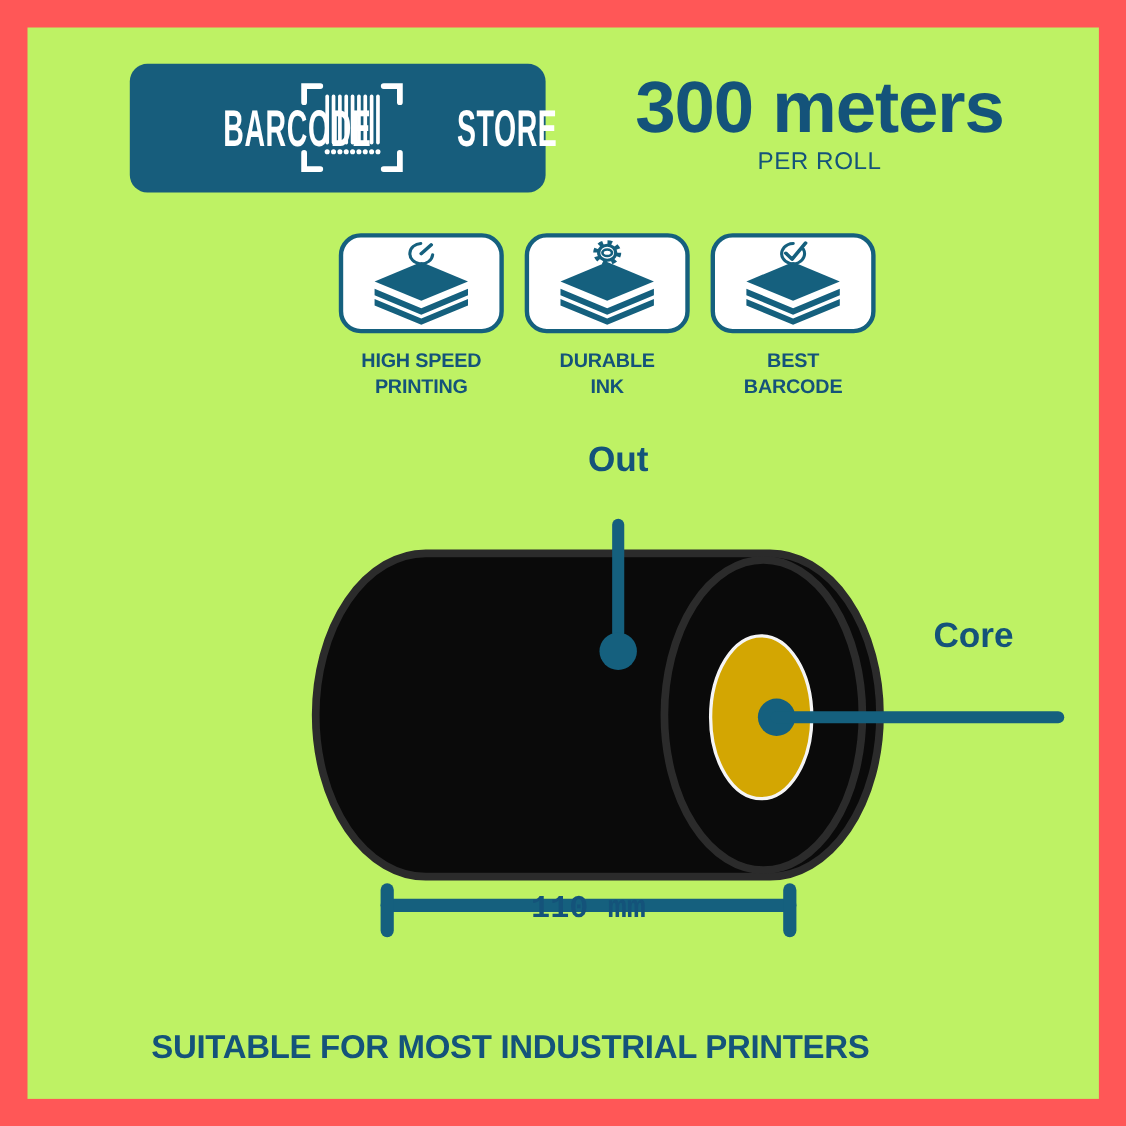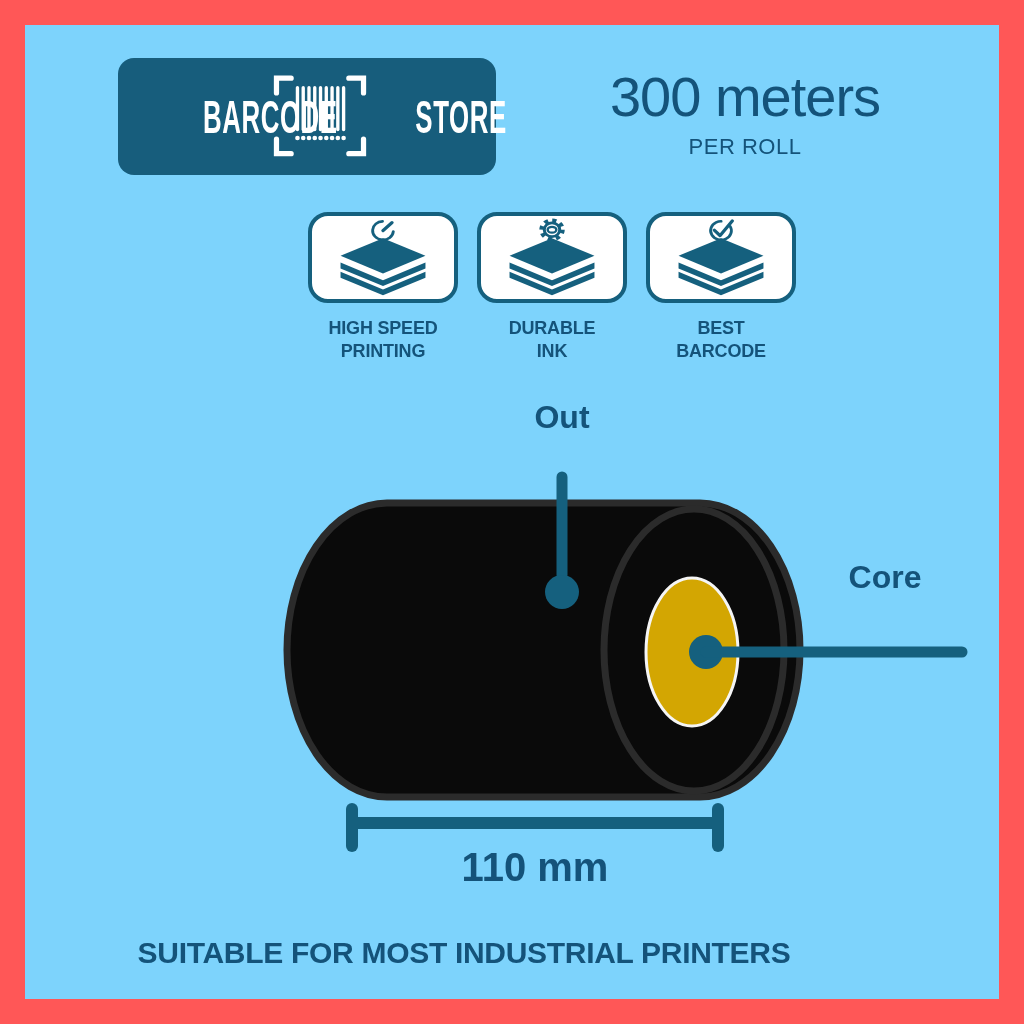--- a/index.html
+++ b/index.html
@@ -8,21 +8,21 @@
     --text-teal:#14537A;
     --logo-teal:#175D7C;
     --core-yellow:#D3A602;
     --roll-black:#0A0A0A;
     --roll-outline:#2B2B2B;
   }
   *{margin:0;padding:0;box-sizing:border-box;}
   html,body{background:#fff;}
   body{font-family:"Liberation Sans", sans-serif;}
   .stage{
-    position:relative;width:1024px;height:1024px;background:#7dd3fc;overflow:hidden;
+    position:relative;width:1024px;height:1024px;background:#bef264;overflow:hidden;
   }
   .frame{
     position:absolute;inset:0;border:25px solid var(--frame-red);
     pointer-events:none;z-index:20;
   }
   
   .logo{
     position:absolute;left:118px;top:58px;width:378px;height:117px;
     background:var(--logo-teal);border-radius:16px;
     display:flex;align-items:center;justify-content:center;gap:8px;z-index:2;
@@ -31,21 +31,21 @@
   .logo-word span{
     display:inline-block;color:#fff;font-weight:bold;font-size:47px;
     transform:scaleX(0.55);transform-origin:center;letter-spacing:1px;
   }
   .logo-word.right{width:88px;}
   .logo-icon-svg{width:100px;height:86px;display:block;}
   .logo-icon-svg .wstroke{stroke:#fff;fill:none;stroke-linecap:round;}
   .logo-icon-svg .wdot{fill:#fff;}
   
   .meters{position:absolute;left:575px;top:66px;width:340px;text-align:center;color:var(--text-teal);}
-  .meters-value{font-size:56px;font-weight:normal;line-height:62px;letter-spacing:-1px;}
+  .meters-value{font-size:66px;font-weight:bold;line-height:62px;letter-spacing:-1px;}
   .meters-unit{font-size:22px;font-weight:normal;line-height:38px;letter-spacing:0.5px;}
   
   .features{position:absolute;left:308px;top:212px;display:flex;gap:19px;}
   .feature{width:150px;display:flex;flex-direction:column;align-items:center;}
   .badge{
     width:150px;height:91px;border:4px solid var(--teal);border-radius:20px;
     display:flex;align-items:center;justify-content:center;background:#fff;
   }
   .badge-art{width:134px;height:79px;display:block;}
   .badge-art .fillc{fill:var(--teal);}
@@ -64,21 +64,21 @@
   .leader{stroke:var(--teal);stroke-width:11;stroke-linecap:round;fill:none;}
   .leader-dot{fill:var(--teal);}
   .dim{stroke:var(--teal);stroke-width:12;stroke-linecap:round;}
   .diagram-label{
     position:absolute;text-align:center;color:var(--text-teal);
     font-weight:bold;font-size:32px;line-height:42px;z-index:3;
   }
   .diagram-label span{display:block;}
   .wax-label{left:412px;top:396px;width:300px;}
   .core-label{left:785px;top:556px;width:200px;}
-  .width-label{left:385px;top:844px;width:300px;font-size:40px;line-height:46px;}
+  .width-label{left:385px;top:804px;width:300px;font-size:29px;line-height:46px;font-family:Liberation Mono, monospace;}
   
   .footer{
     position:absolute;left:0;top:936px;width:928px;text-align:center;
     color:var(--text-teal);font-size:30px;font-weight:bold;line-height:34px;
     letter-spacing:-0.3px;z-index:2;
   }
 </style>
 </head>
 <body>
 

